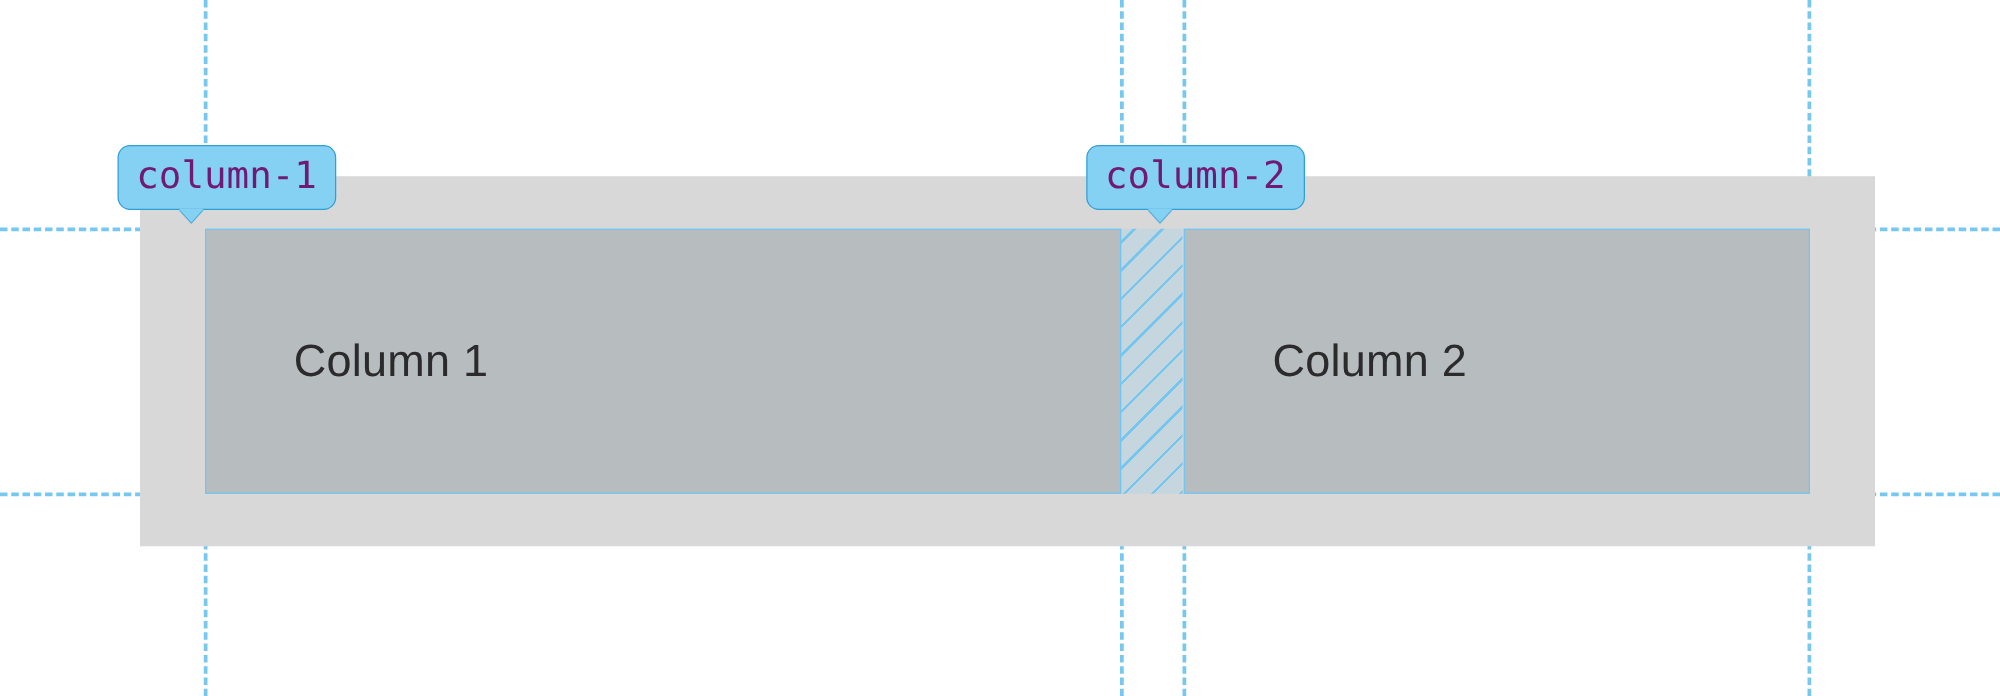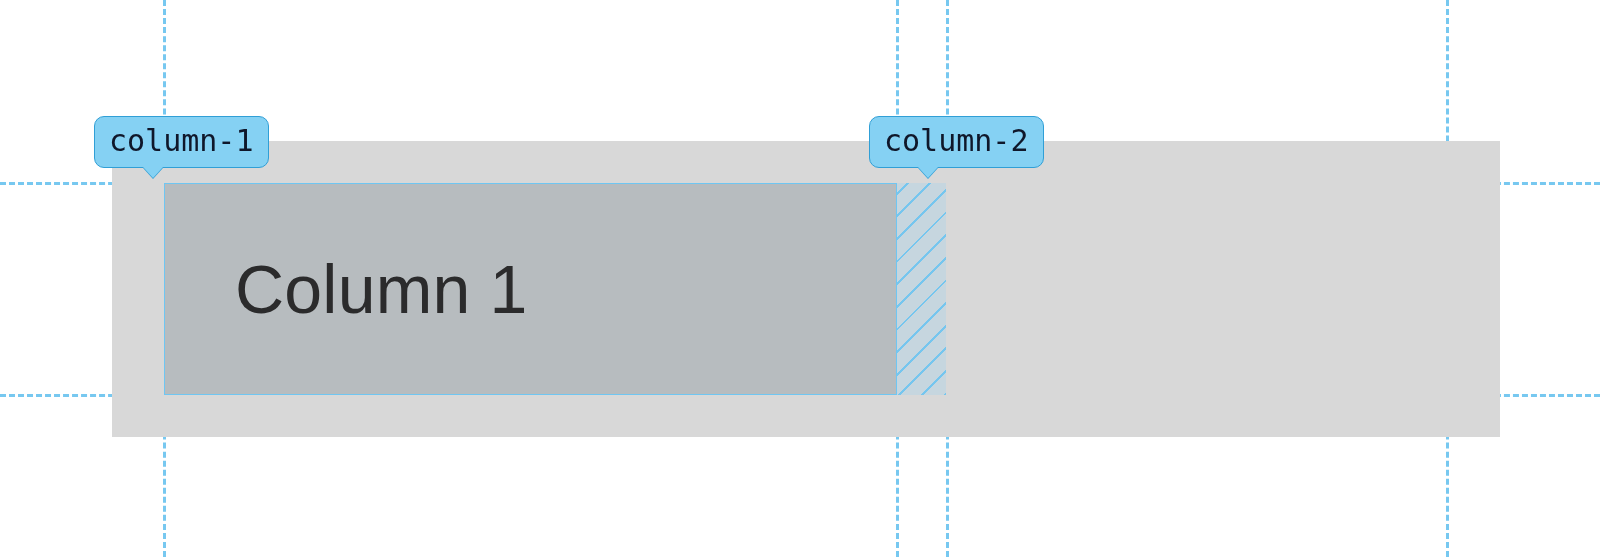--- a/index.html
+++ b/index.html
@@ -62,21 +62,21 @@
       grid-template-columns: 733px 1fr;
       column-gap: 50px;
     }
 
     .col {
       background: #b7bcbf;
       border: 1.5px solid #6fc6f2;
       display: flex;
       align-items: center;
       padding-left: 70px;
-      font-size: 68px;
+      font-size: 36px;
       color: #2b2b2c;
       letter-spacing: 0.2px;
     }
 
     
     .gap-hatch {
       position: absolute;
       top: 183px;
       left: 897px;
       width: 49px;
@@ -90,21 +90,21 @@
         transparent 16px
       );
       pointer-events: none;
     }
 
     
     .label {
       position: absolute;
       background: #85d1f3;
       border: 1.5px solid #309fd6;
-      color: #0f172a;
+      color: #701a75;
       font-family: ui-monospace, SFMono-Regular, Menlo, Consolas, monospace;
       font-size: 30px;
       line-height: 1;
       padding: 9px 14px 11px 14px;
       border-radius: 10px;
       white-space: nowrap;
     }
     .label::after {
       content: "";
       position: absolute;
@@ -128,20 +128,23 @@
 <div class="guide v v1"></div>
 <div class="guide v v2"></div>
 <div class="guide v v3"></div>
 <div class="guide v v4"></div>
 
 <div class="grid-container">
   <div class="grid-inner">
     <div class="col">
       <span>Column 1</span>
     </div>
+    <div class="col">
+      <span>Column 2</span>
+    </div>
   </div>
 </div>
 
 <div class="gap-hatch"></div>
 
 <div class="label l1">
   <span>column-1</span>
 </div>
 <div class="label l2">
   <span>column-2</span>

